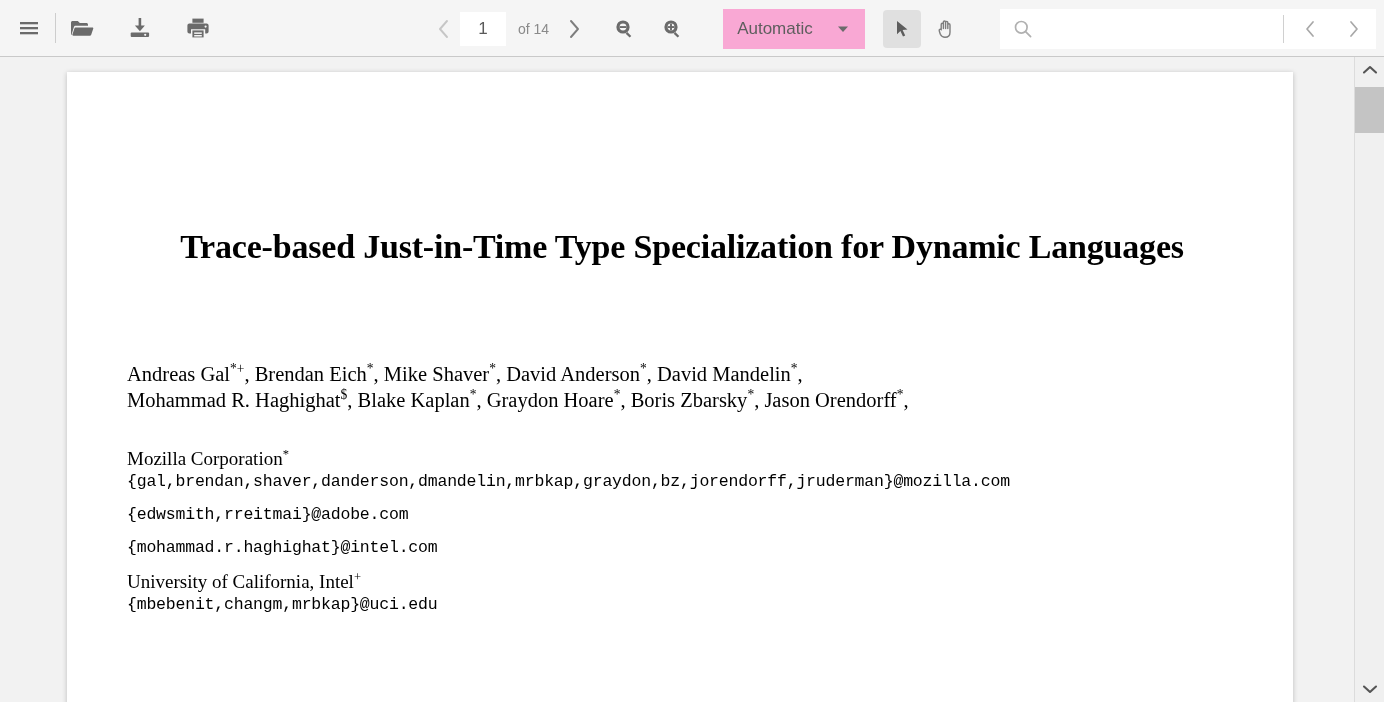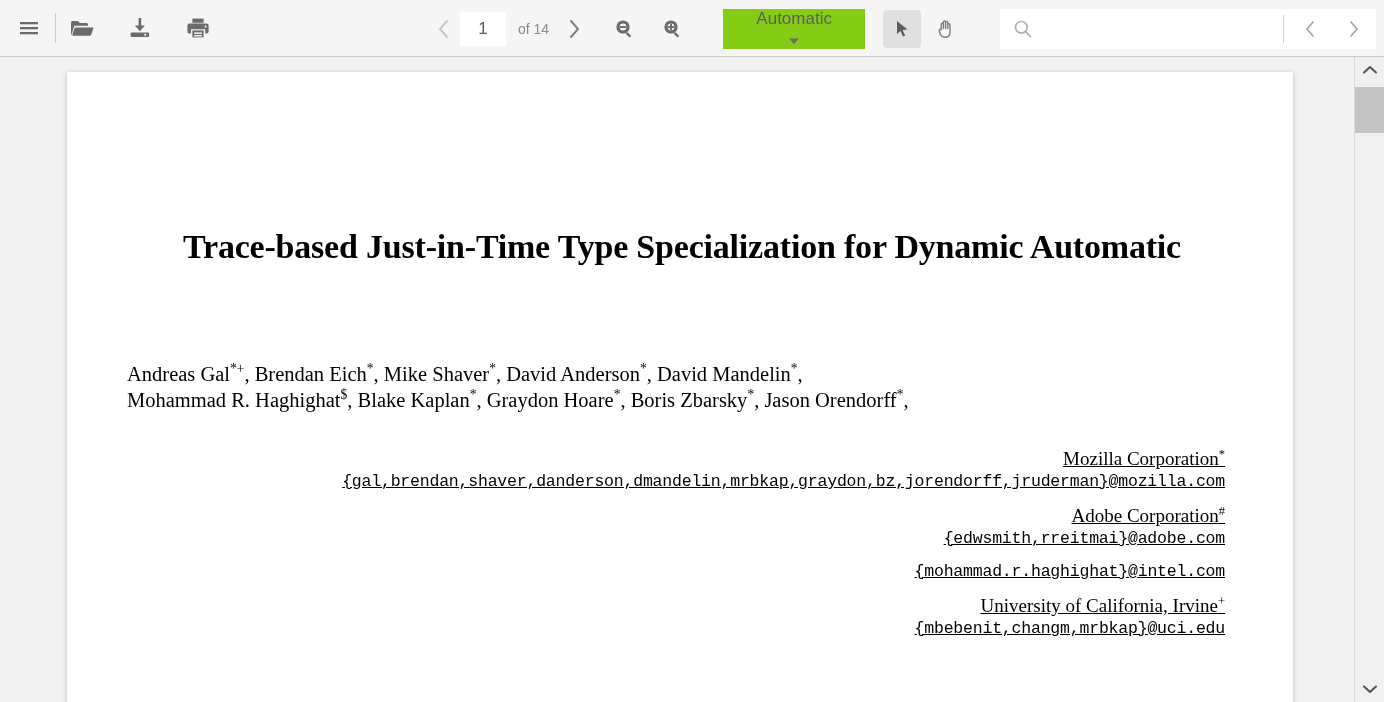--- a/index.html
+++ b/index.html
@@ -56,28 +56,27 @@
   .chev-btn {
     width: 30px; height: 40px;
     display: flex; align-items: center; justify-content: center;
     background: transparent; border: none; cursor: pointer; padding: 0;
   }
   .zoom-group { display: flex; align-items: center; margin-left: 16px; }
   .zoom-group .tb-btn { margin-right: 8px; }
 
   .scale-select {
     width: 142px; height: 40px;
-    background: #84cc16;
+    background: #f9a8d4;
     border: none;
     display: flex; align-items: center;
     padding: 0 14px;
     margin-left: 22px;
     cursor: pointer;
     position: relative;
-    flex-direction: column;
   }
   .scale-label {
     font-size: 17px; color: #5e5e5e;
     flex: 1; white-space: nowrap;
   }
   .tool-group { display: flex; align-items: center; margin-left: 18px; }
   .tool-btn {
     width: 38px; height: 38px;
     display: flex; align-items: center; justify-content: center;
     border: none; cursor: pointer; border-radius: 4px;
@@ -144,24 +143,23 @@
     width: 1110px;
     text-align: left;
     font-size: 20.5px;
     line-height: 25.5px;
   }
   .authors .ln { display: block; white-space: nowrap; }
   sup { font-size: 0.66em; vertical-align: super; line-height: 0; }
 
   .affils {
     position: absolute;
-    left: 48px; top: 375px;
+    left: 60px; top: 375px;
     width: 1110px;
-    text-align: right;
-    text-decoration: underline;
+    text-align: left;
   }
   .affil { margin-bottom: 11px; }
   .affil-name {
     font-size: 19px;
     line-height: 24px;
   }
   .affil-mail {
     font-family: "Liberation Mono", monospace;
     font-size: 16.5px;
     line-height: 22px;
@@ -306,41 +304,40 @@
         <path d="M5 4l6 7-6 7" stroke="#a8a8a8" stroke-width="1.7" fill="none" stroke-linecap="round" stroke-linejoin="round"></path>
       </svg>
     </button>
   </div>
 </div>
 
 <div class="viewer">
   <div class="page">
     <div class="doc">
 
-      <div class="doc-title">Trace-based Just-in-Time Type Specialization for Dynamic Automatic</div>
+      <div class="doc-title">Trace-based Just-in-Time Type Specialization for Dynamic Languages</div>
 
       <div class="authors">
         <span class="ln">Andreas Gal<sup>*+</sup>, Brendan Eich<sup>*</sup>, Mike Shaver<sup>*</sup>, David Anderson<sup>*</sup>, David Mandelin<sup>*</sup>,</span>
         <span class="ln">Mohammad R. Haghighat<sup>$</sup>, Blake Kaplan<sup>*</sup>, Graydon Hoare<sup>*</sup>, Boris Zbarsky<sup>*</sup>, Jason Orendorff<sup>*</sup>,</span>
       </div>
 
       <div class="affils">
         <div class="affil">
           <div class="affil-name"><span>Mozilla Corporation</span><sup>*</sup></div>
           <div class="affil-mail">{gal,brendan,shaver,danderson,dmandelin,mrbkap,graydon,bz,jorendorff,jruderman}@mozilla.com</div>
         </div>
         <div class="affil">
-          <div class="affil-name"><span>Adobe Corporation</span><sup>#</sup></div>
           <div class="affil-mail">{edwsmith,rreitmai}@adobe.com</div>
         </div>
         <div class="affil">
           <div class="affil-mail">{mohammad.r.haghighat}@intel.com</div>
         </div>
         <div class="affil">
-          <div class="affil-name"><span>University of California, Irvine</span><sup>+</sup></div>
+          <div class="affil-name"><span>University of California, Intel</span><sup>+</sup></div>
           <div class="affil-mail">{mbebenit,changm,mrbkap}@uci.edu</div>
         </div>
       </div>
 
     </div>
   </div>
 </div>
 
 <div class="scrollbar">
   <div class="sb-arrow top">

